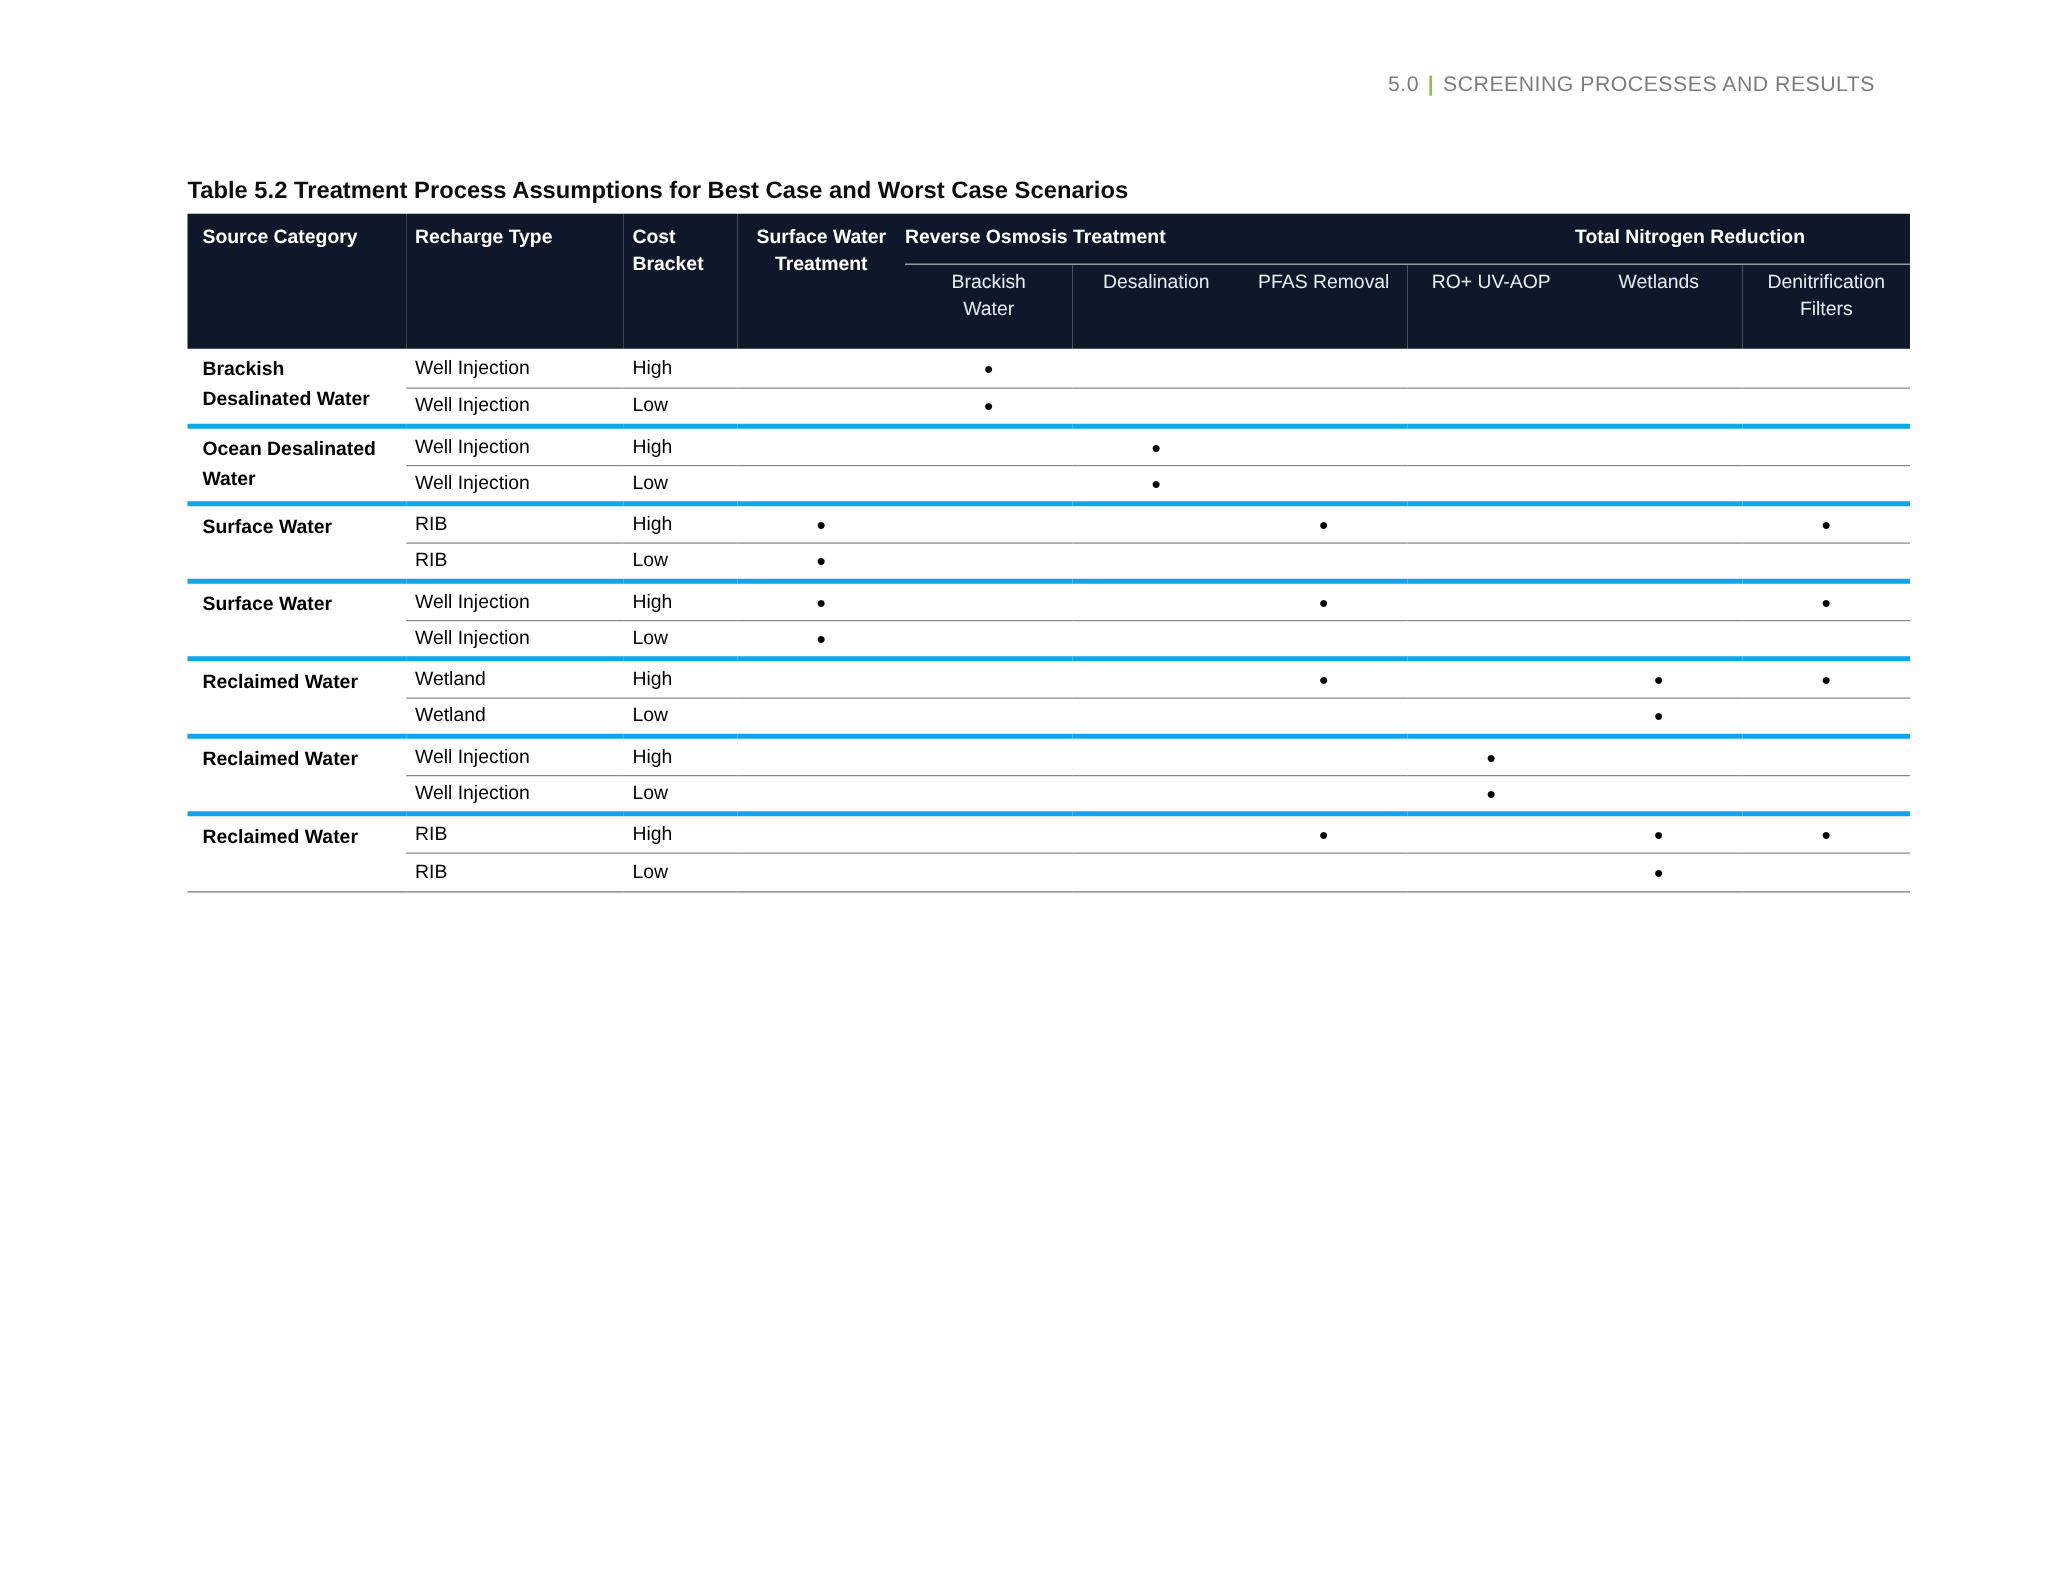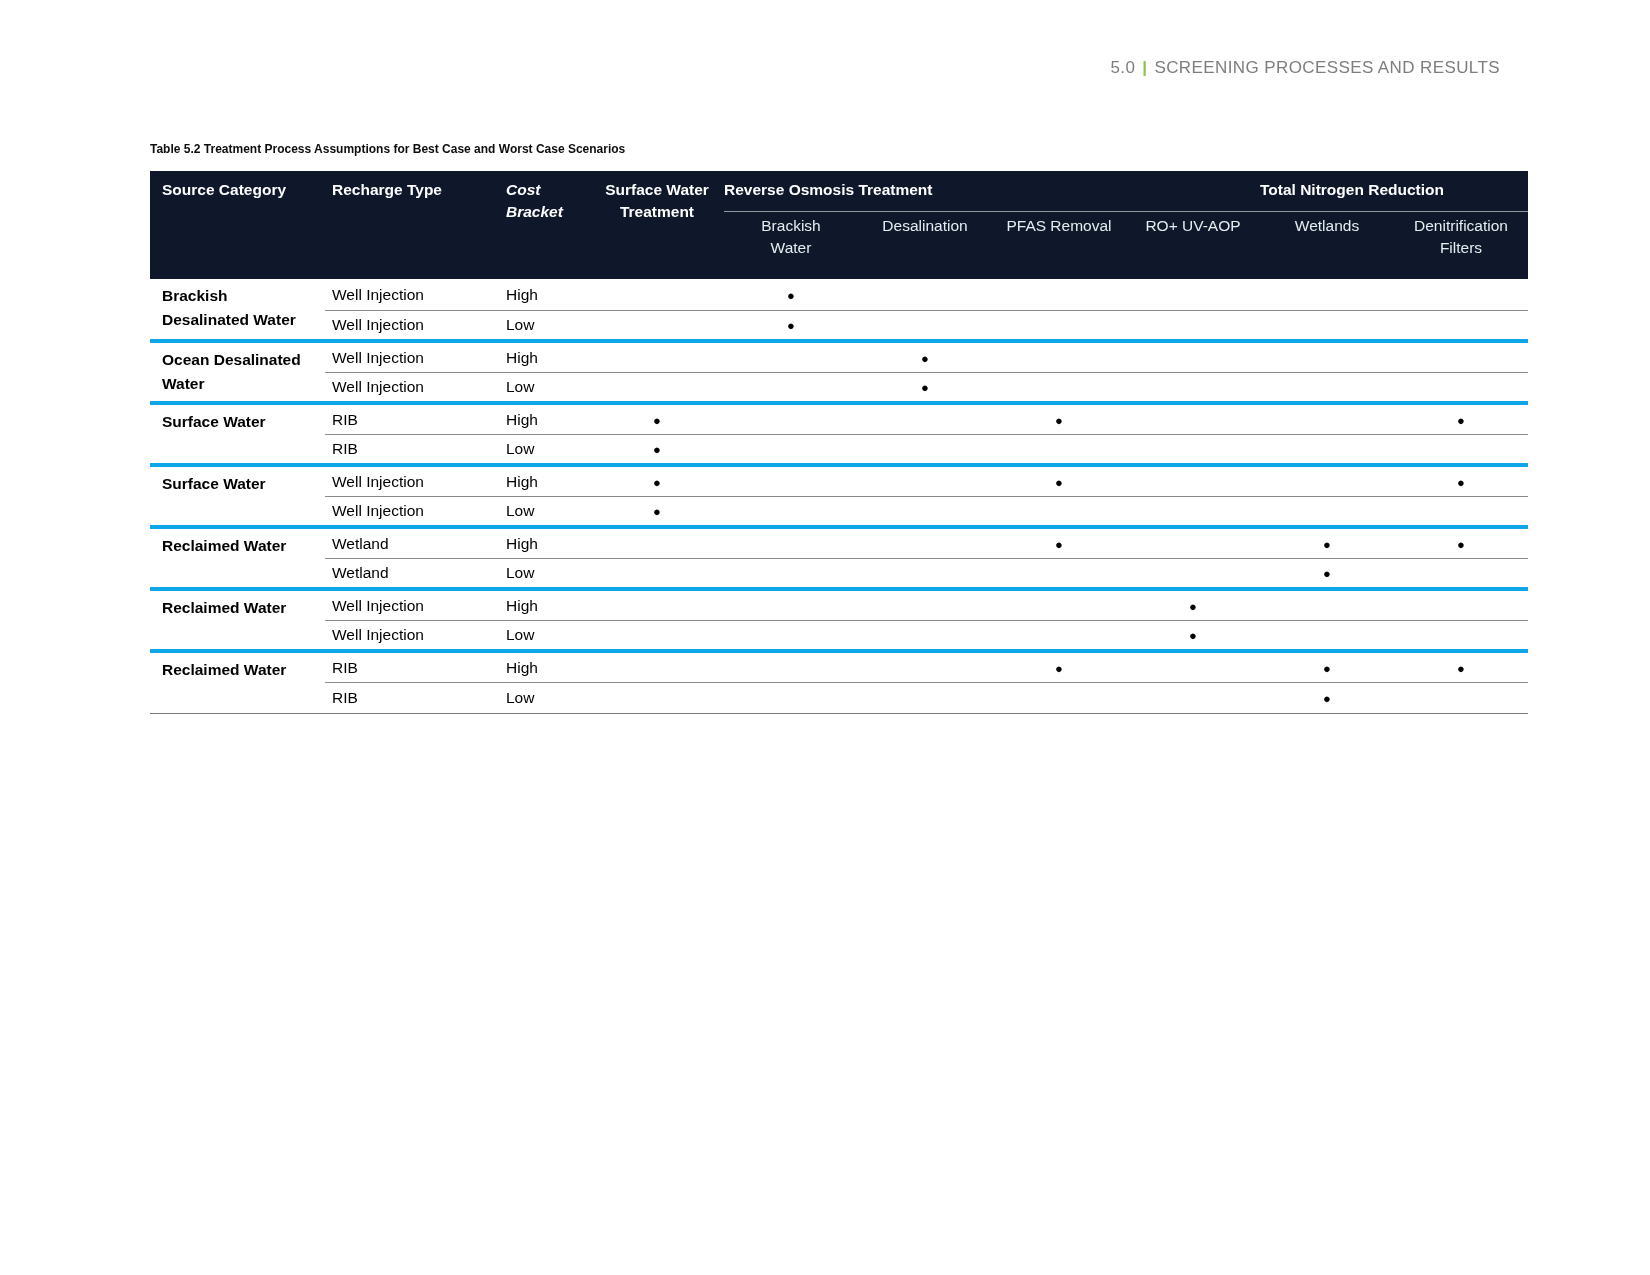--- a/index.html
+++ b/index.html
@@ -22,21 +22,21 @@
     color: #7d7d7d;
     letter-spacing: 0.4px;
     white-space: nowrap;
   }
   .page-header .pipe { color: #95be50; font-weight: bold; padding: 0 7px; }
   
   .table-title {
     position: absolute;
     top: 142px;
     left: 150px;
-    font-size: 12px;
+    font-size: 19px;
     font-weight: bold;
     color: #0d0d0d;
   }
   
   table.data-table {
     position: absolute;
     top: 171px;
     left: 150px;
     width: 1378px;
     border-collapse: collapse;
@@ -49,21 +49,21 @@
     color: #ffffff;
     font-weight: bold;
     text-align: left;
     vertical-align: top;
     white-space: pre-line;
     line-height: 1.45;
   }
   thead tr.main-head th { padding-top: 8px; height: 40px; }
   th.col-source   { padding-left: 12px; }
   th.col-recharge { padding-left: 7px; }
-  th.col-cost     { padding-left: 7px; font-style: italic; }
+  th.col-cost     { padding-left: 7px; }
   th.col-swt      { text-align: center; }
   th.group-head {
     text-align: left;
     border-bottom: 1px solid rgba(255,255,255,0.55);
   }
   thead tr.sub-head th {
     font-weight: normal;
     color: #e4edef;
     text-align: center;
     padding-top: 3px;

